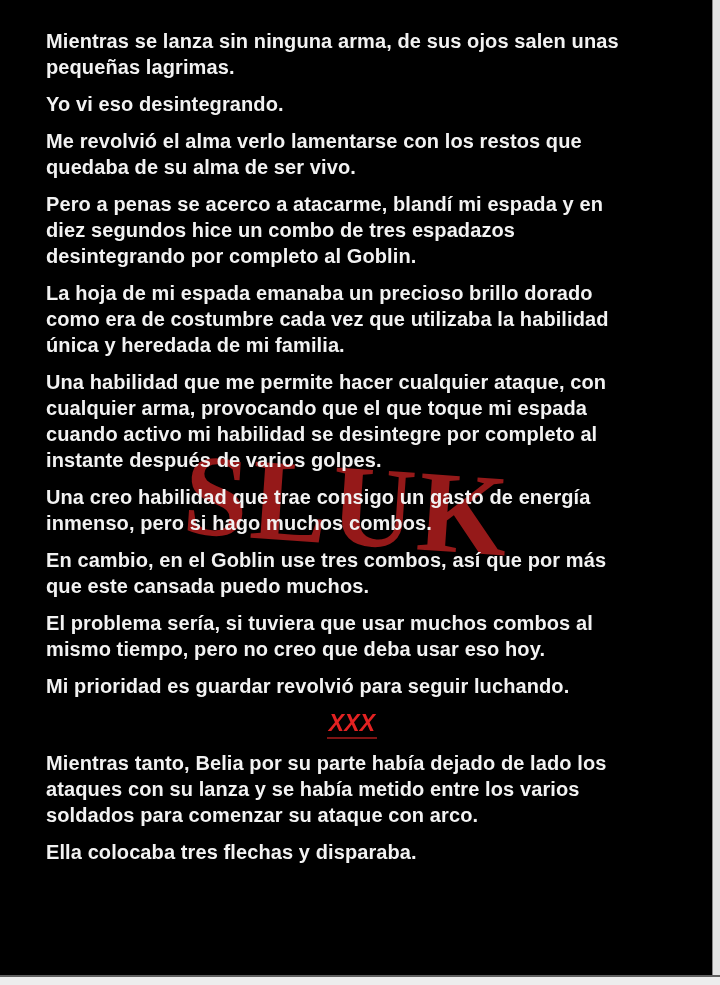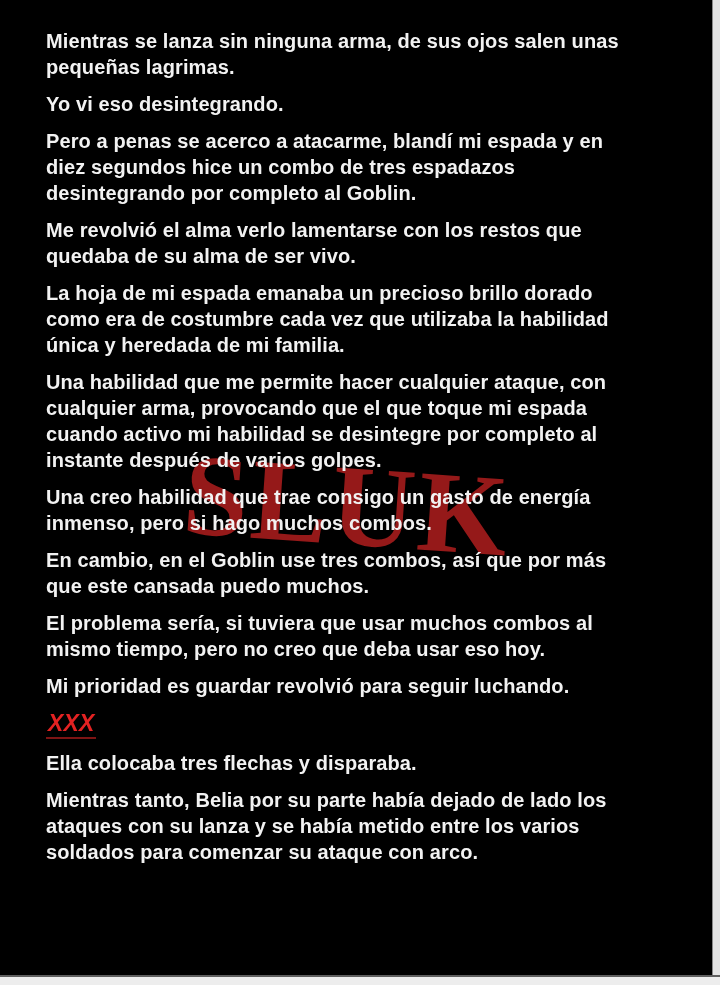--- a/index.html
+++ b/index.html
@@ -40,20 +40,21 @@
     font-size: 20px;
     font-weight: 700;
     line-height: 26px;
     letter-spacing: 0.1px;
   }
   .content p {
     margin: 0 0 11px 0;
     white-space: pre-line;
   }
   .divider {
+    text-align: center;
     margin: 2px 0 11px 0;
     line-height: 26px;
   }
   .divider span {
     display: inline-block;
     color: #e32222;
     font-style: italic;
     font-weight: 700;
     font-size: 23px;
     border-bottom: 2px solid #7d1414;
@@ -86,46 +87,46 @@
 <body>
 
 <div class="page">
 
   <div class="watermark">SLUK</div>
 
   <div class="content">
     <p>Mientras se lanza sin ninguna arma, de sus ojos salen unas
 pequeñas lagrimas.</p>
     <p>Yo vi eso desintegrando.</p>
+    <p>Me revolvió el alma verlo lamentarse con los restos que
+quedaba de su alma de ser vivo.</p>
     <p>Pero a penas se acerco a atacarme, blandí mi espada y en
 diez segundos hice un combo de tres espadazos
 desintegrando por completo al Goblin.</p>
-    <p>Me revolvió el alma verlo lamentarse con los restos que
-quedaba de su alma de ser vivo.</p>
     <p>La hoja de mi espada emanaba un precioso brillo dorado
 como era de costumbre cada vez que utilizaba la habilidad
 única y heredada de mi familia.</p>
     <p>Una habilidad que me permite hacer cualquier ataque, con
 cualquier arma, provocando que el que toque mi espada
 cuando activo mi habilidad se desintegre por completo al
 instante después de varios golpes.</p>
     <p>Una creo habilidad que trae consigo un gasto de energía
 inmenso, pero si hago muchos combos.</p>
     <p>En cambio, en el Goblin use tres combos, así que por más
 que este cansada puedo muchos.</p>
     <p>El problema sería, si tuviera que usar muchos combos al
 mismo tiempo, pero no creo que deba usar eso hoy.</p>
     <p>Mi prioridad es guardar revolvió para seguir luchando.</p>
 
     <div class="divider">
       <span>XXX</span>
     </div>
 
-    <p>Ella colocaba tres flechas y disparaba.</p>
     <p>Mientras tanto, Belia por su parte había dejado de lado los
 ataques con su lanza y se había metido entre los varios
 soldados para comenzar su ataque con arco.</p>
+    <p>Ella colocaba tres flechas y disparaba.</p>
   </div>
 
   <div class="right-edge"></div>
   <div class="bottom-edge"></div>
 
 </div>
 
 </body></html>

